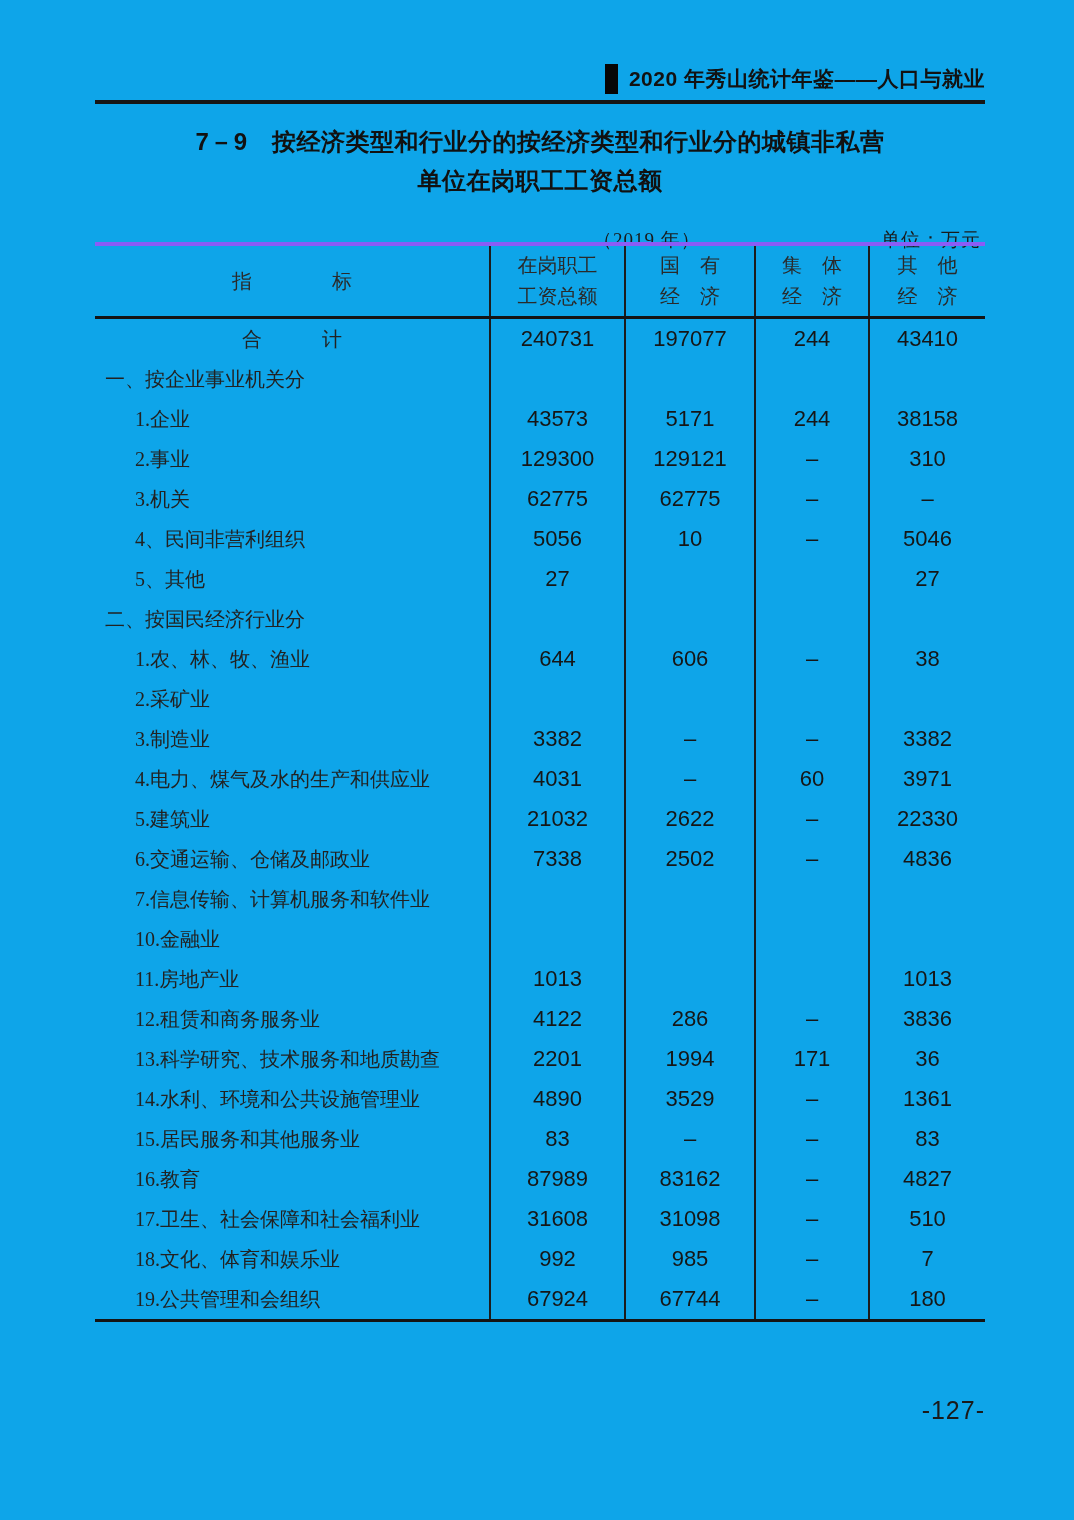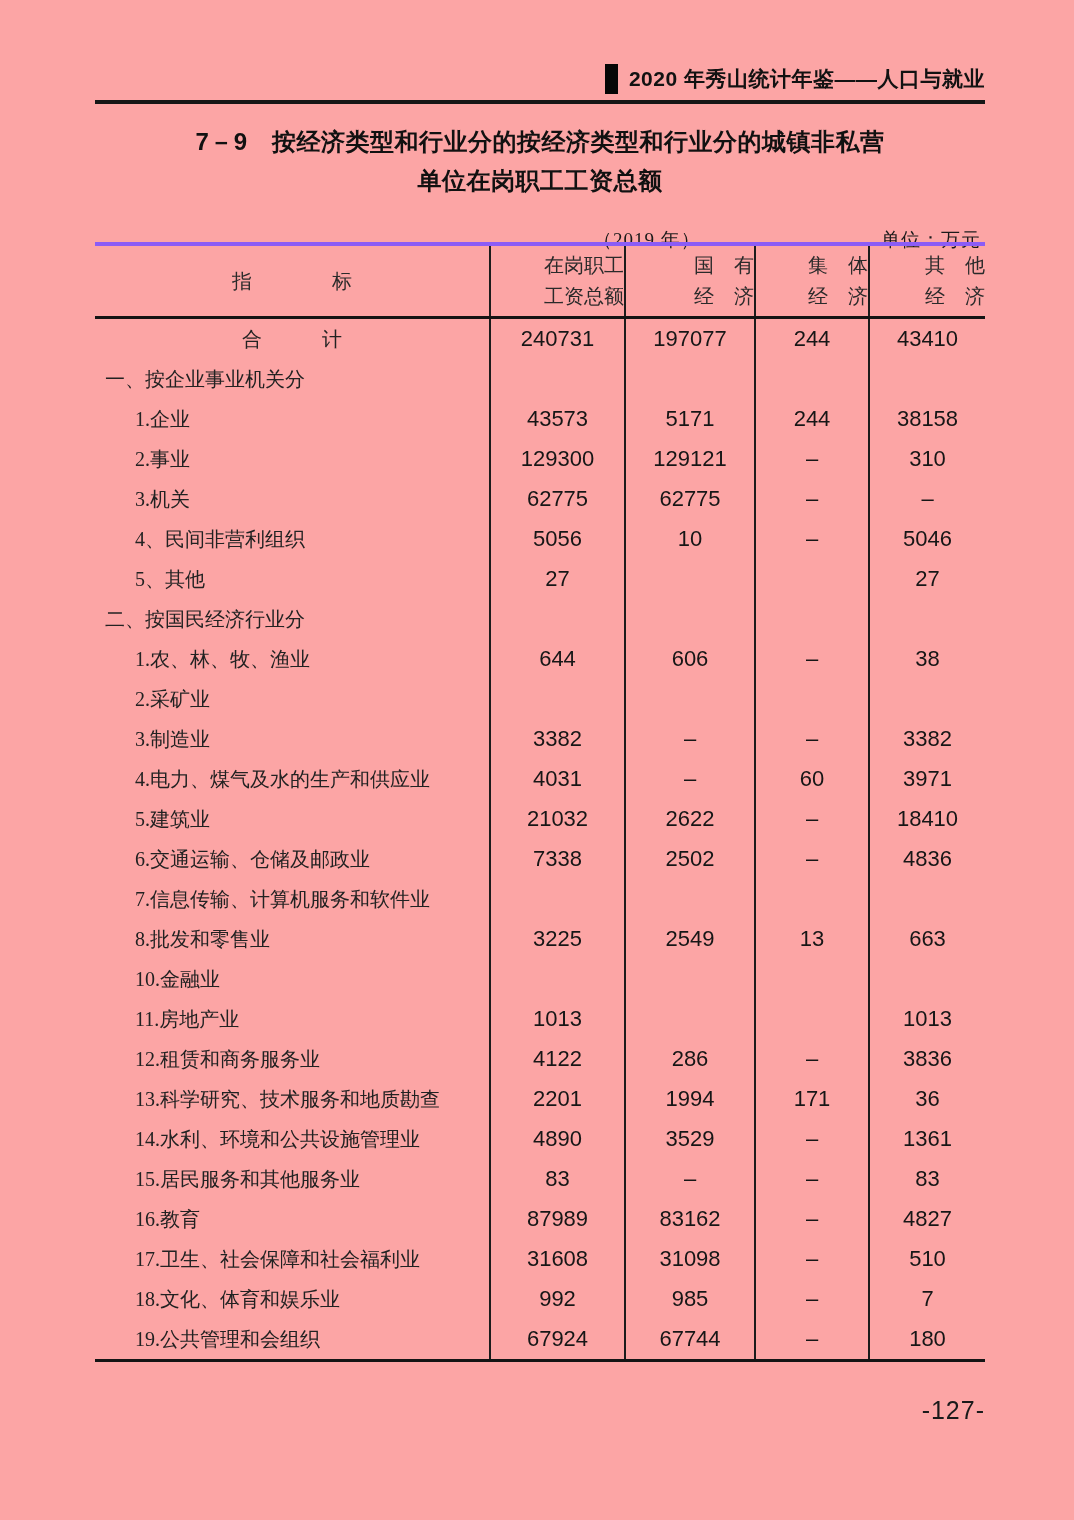--- a/index.html
+++ b/index.html
@@ -1,19 +1,19 @@
 <!DOCTYPE html>
 <html><head>
 <meta charset="utf-8">
 <style>
   html,body{margin:0;padding:0;background:#e8e8e8;}
   .page{
     position:relative;
     width:1074px;height:1520px;
-    background:#fca5a5;
+    background:#0ea5e9;
     overflow:hidden;
     font-family:"Liberation Serif",serif;
     color:#1a1a1a;
   }
   
   .page-header{
     position:absolute;top:64px;right:89px;
     display:flex;align-items:center;
   }
   .black-bar{
@@ -48,21 +48,21 @@
     border-collapse:collapse;table-layout:fixed;
     border-top:4px solid #8b5cf6;
     border-bottom:3px solid #141414;
   }
   table.stat td{padding:0;vertical-align:middle;overflow:hidden;}
   thead td{
     border-bottom:3px solid #141414;
     height:70px;text-align:center;
     font-size:20px;line-height:31px;color:#2a2a2a;
   }
-  thead td div{text-align:right;}
+  thead td div{text-align:center;}
   td.vline{border-left:2px solid #1c1c1c;}
   tbody td{height:40px;font-size:20px;}
   tbody td.val{
     text-align:center;
     font-family:"Liberation Sans",sans-serif;
     font-size:22px;color:#161616;
   }
   tbody td.ind{white-space:nowrap;color:#222;}
   tbody td.ind.total{text-align:center;}
   tbody td.ind.section{padding-left:10px;}
@@ -207,42 +207,35 @@
           <td class="val vline">4031</td>
           <td class="val vline">–</td>
           <td class="val vline">60</td>
           <td class="val vline">3971</td>
         </tr>
         <tr>
           <td class="ind item">5.建筑业</td>
           <td class="val vline">21032</td>
           <td class="val vline">2622</td>
           <td class="val vline">–</td>
-          <td class="val vline">18410</td>
+          <td class="val vline">22330</td>
         </tr>
         <tr>
           <td class="ind item">6.交通运输、仓储及邮政业</td>
           <td class="val vline">7338</td>
           <td class="val vline">2502</td>
           <td class="val vline">–</td>
           <td class="val vline">4836</td>
         </tr>
         <tr>
           <td class="ind item">7.信息传输、计算机服务和软件业</td>
           <td class="val vline"></td>
           <td class="val vline"></td>
           <td class="val vline"></td>
           <td class="val vline"></td>
-        </tr>
-        <tr>
-          <td class="ind item">8.批发和零售业</td>
-          <td class="val vline">3225</td>
-          <td class="val vline">2549</td>
-          <td class="val vline">13</td>
-          <td class="val vline">663</td>
         </tr>
         <tr>
           <td class="ind item">10.金融业</td>
           <td class="val vline"></td>
           <td class="val vline"></td>
           <td class="val vline"></td>
           <td class="val vline"></td>
         </tr>
         <tr>
           <td class="ind item">11.房地产业</td>

